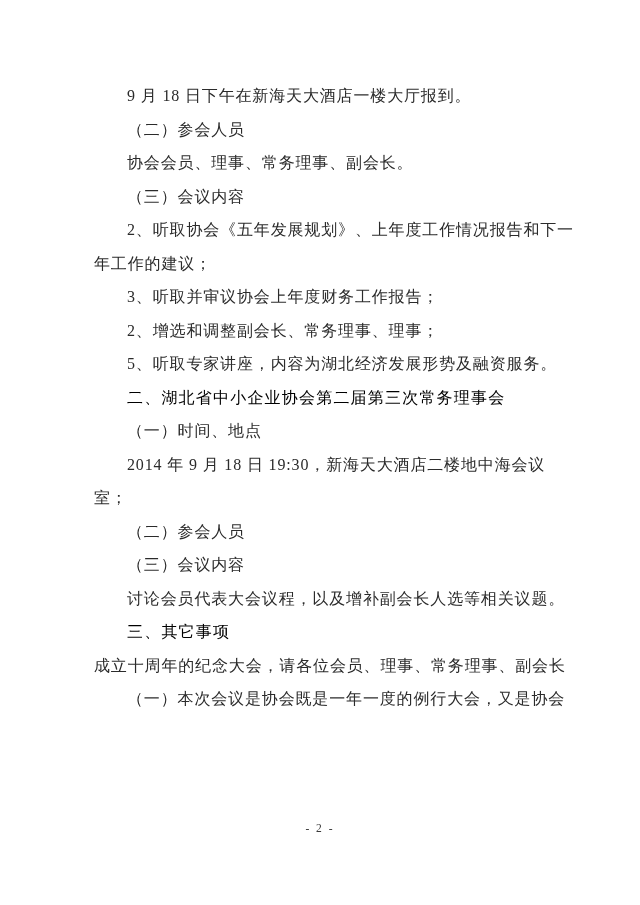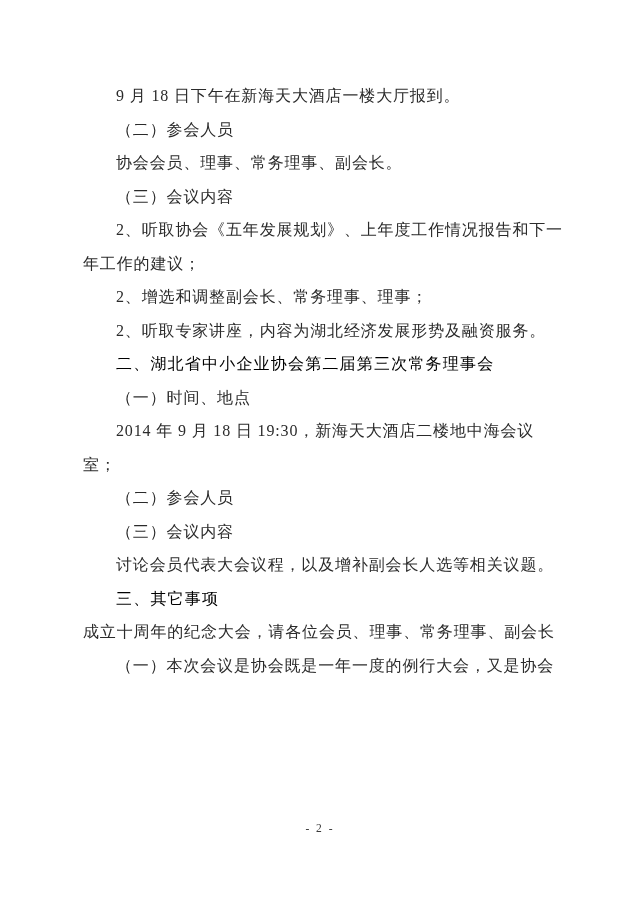--- a/index.html
+++ b/index.html
@@ -10,21 +10,21 @@
   .page {
     position: relative;
     width: 640px;
     height: 905px;
     background: #ffffff;
     overflow: hidden;
     font-family: "Liberation Serif", "DejaVu Serif", serif;
   }
   .content {
     position: absolute;
-    left: 83px;
+    left: 94px;
     top: 79px;
     width: 472px;
   }
   p.ln {
     margin: 0;
     height: 33.5px;
     line-height: 33.5px;
     font-size: 16px;
     letter-spacing: 0.85px;
     color: #2b2b2b;
@@ -56,22 +56,23 @@
 <body>
 
 <div class="page">
   <div class="content">
     <p class="ln ind">9 月 18 日下午在新海天大酒店一楼大厅报到。</p>
     <p class="ln ind">（二）参会人员</p>
     <p class="ln ind">协会会员、理事、常务理事、副会长。</p>
     <p class="ln ind">（三）会议内容</p>
     <p class="ln ind">2、听取协会《五年发展规划》、上年度工作情况报告和下一</p>
     <p class="ln">年工作的建议；</p>
+    <p class="ln ind">3、听取并审议协会上年度财务工作报告；</p>
     <p class="ln ind">2、增选和调整副会长、常务理事、理事；</p>
-    <p class="ln ind">2、听取专家讲座，内容为湖北经济发展形势及融资服务。</p>
+    <p class="ln ind">5、听取专家讲座，内容为湖北经济发展形势及融资服务。</p>
     <p class="ln ind hd">二、湖北省中小企业协会第二届第三次常务理事会</p>
     <p class="ln ind">（一）时间、地点</p>
     <p class="ln ind">2014 年 9 月 18 日 19:30，新海天大酒店二楼地中海会议</p>
     <p class="ln">室；</p>
     <p class="ln ind">（二）参会人员</p>
     <p class="ln ind">（三）会议内容</p>
     <p class="ln ind">讨论会员代表大会议程，以及增补副会长人选等相关议题。</p>
     <p class="ln ind hd">三、其它事项</p>
     <p class="ln">成立十周年的纪念大会，请各位会员、理事、常务理事、副会长</p>
     <p class="ln ind">（一）本次会议是协会既是一年一度的例行大会，又是协会</p>

